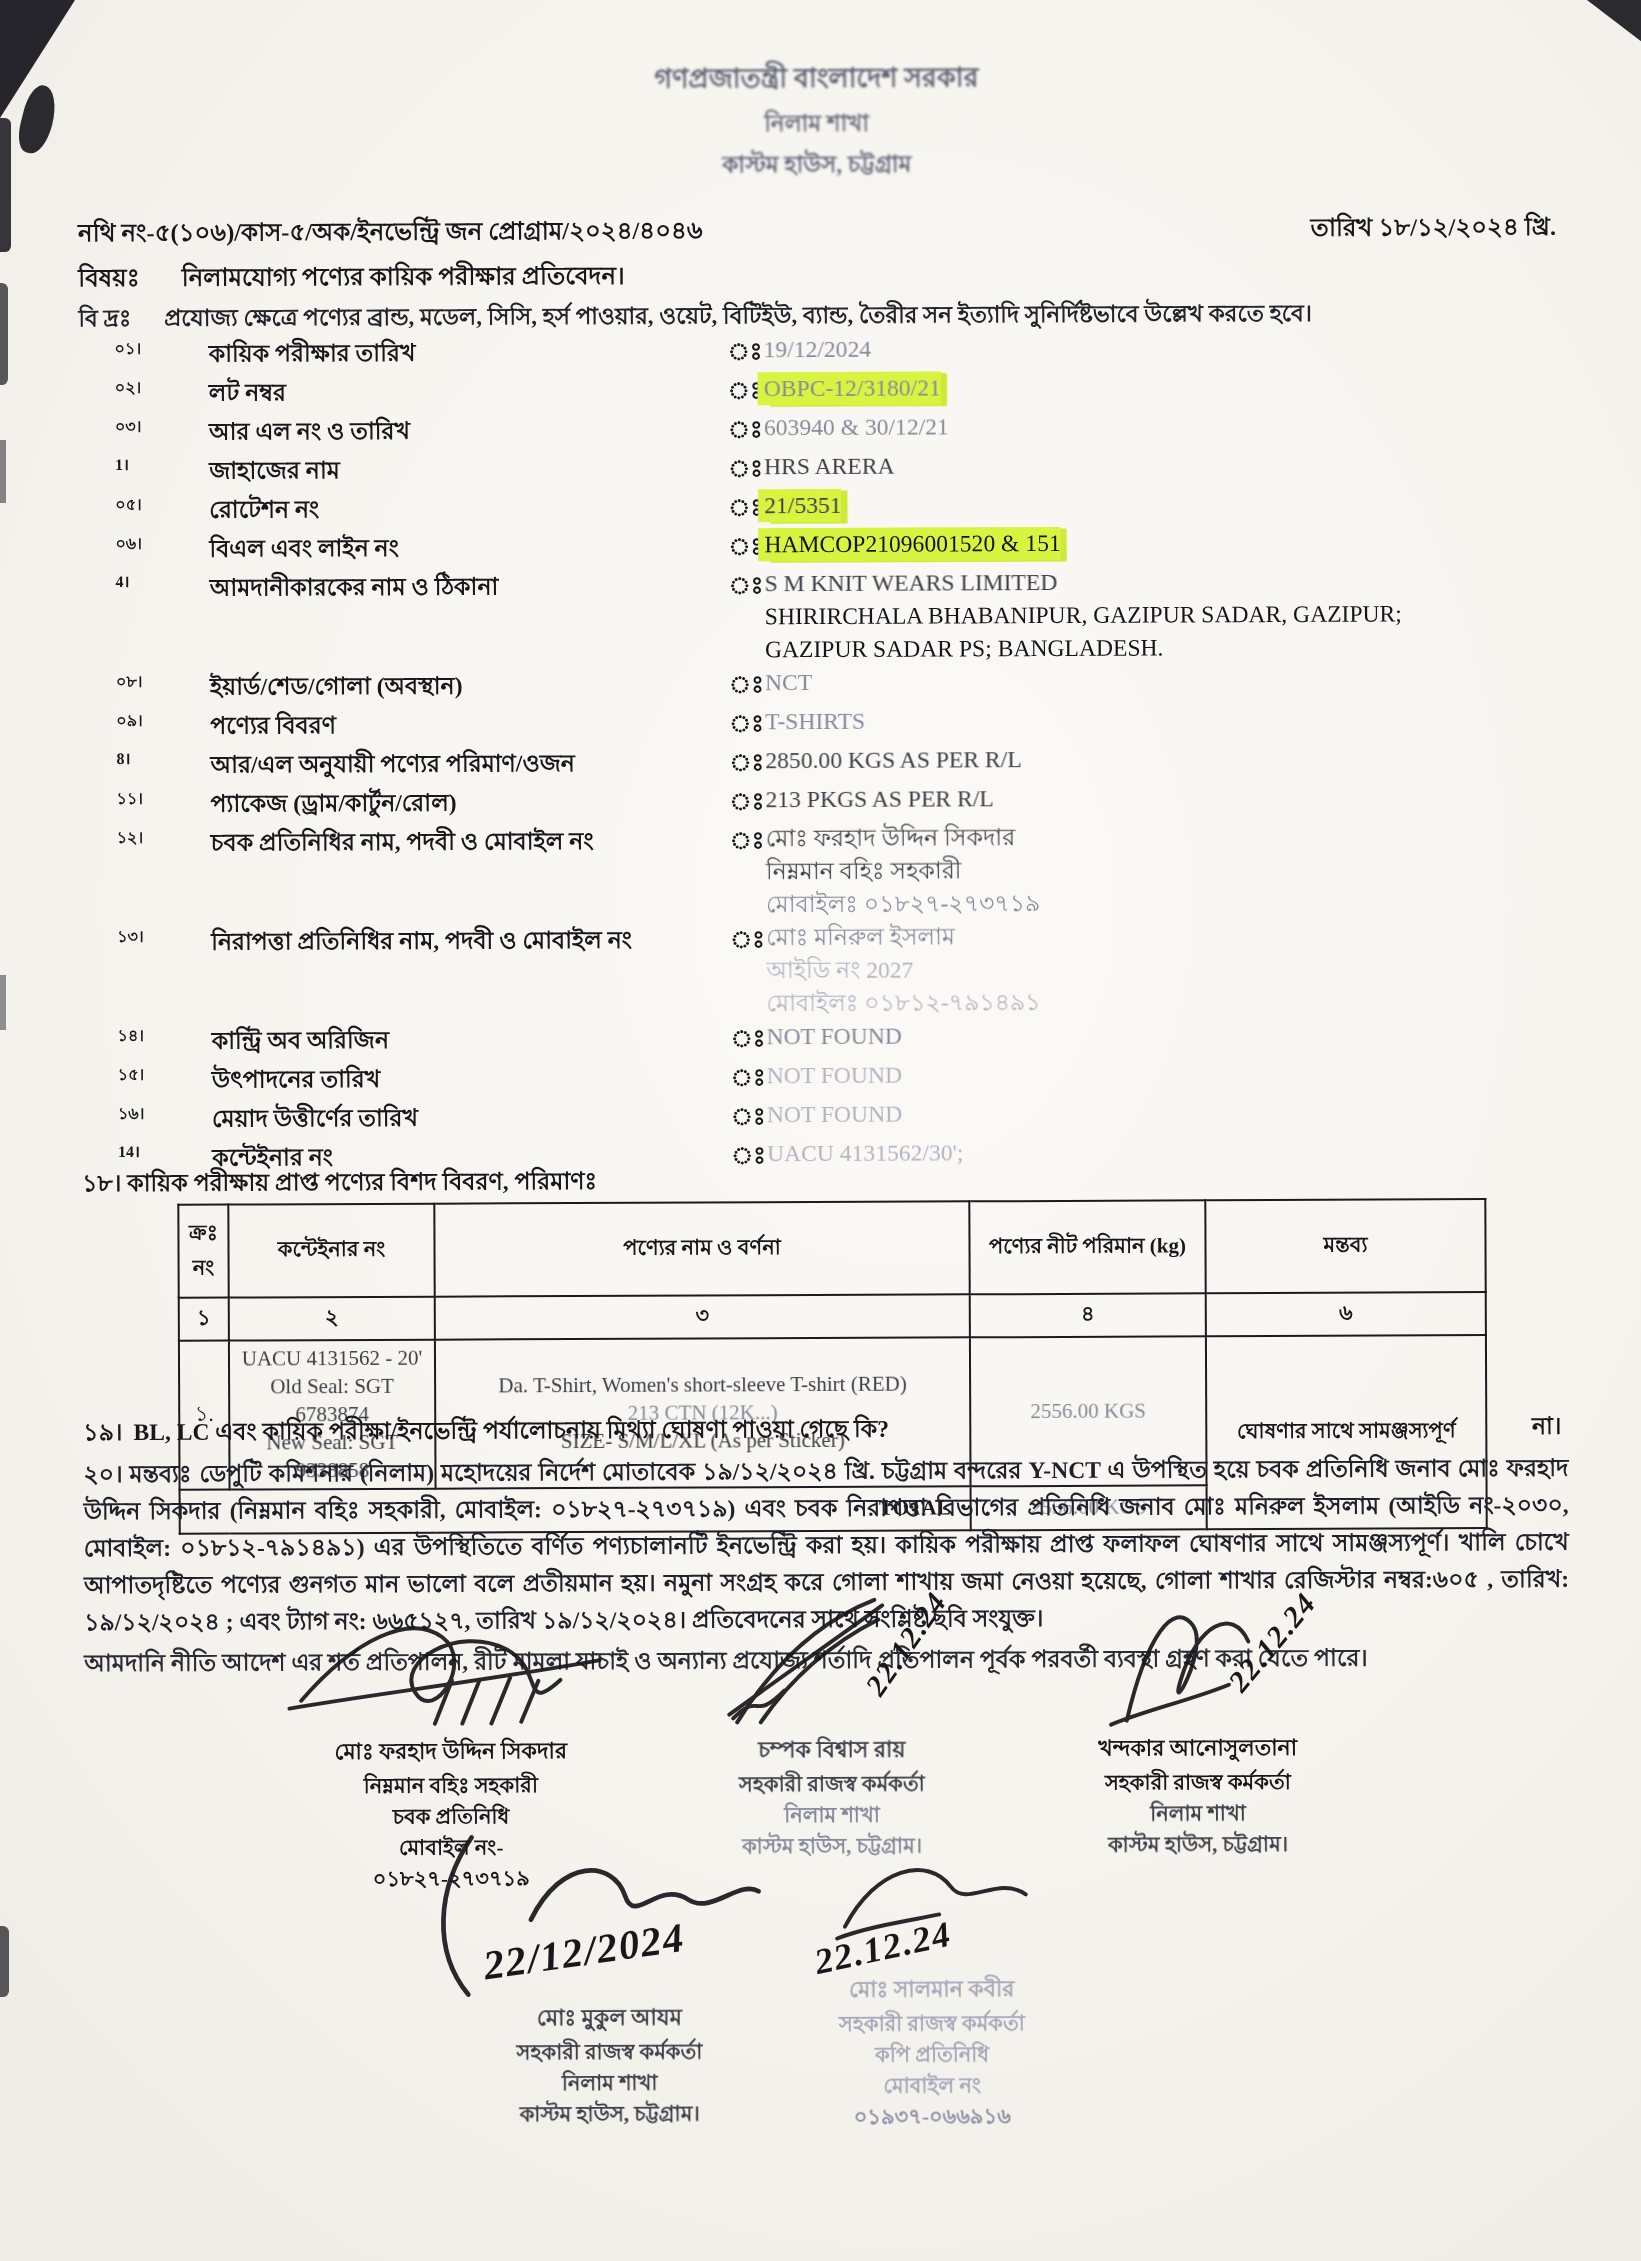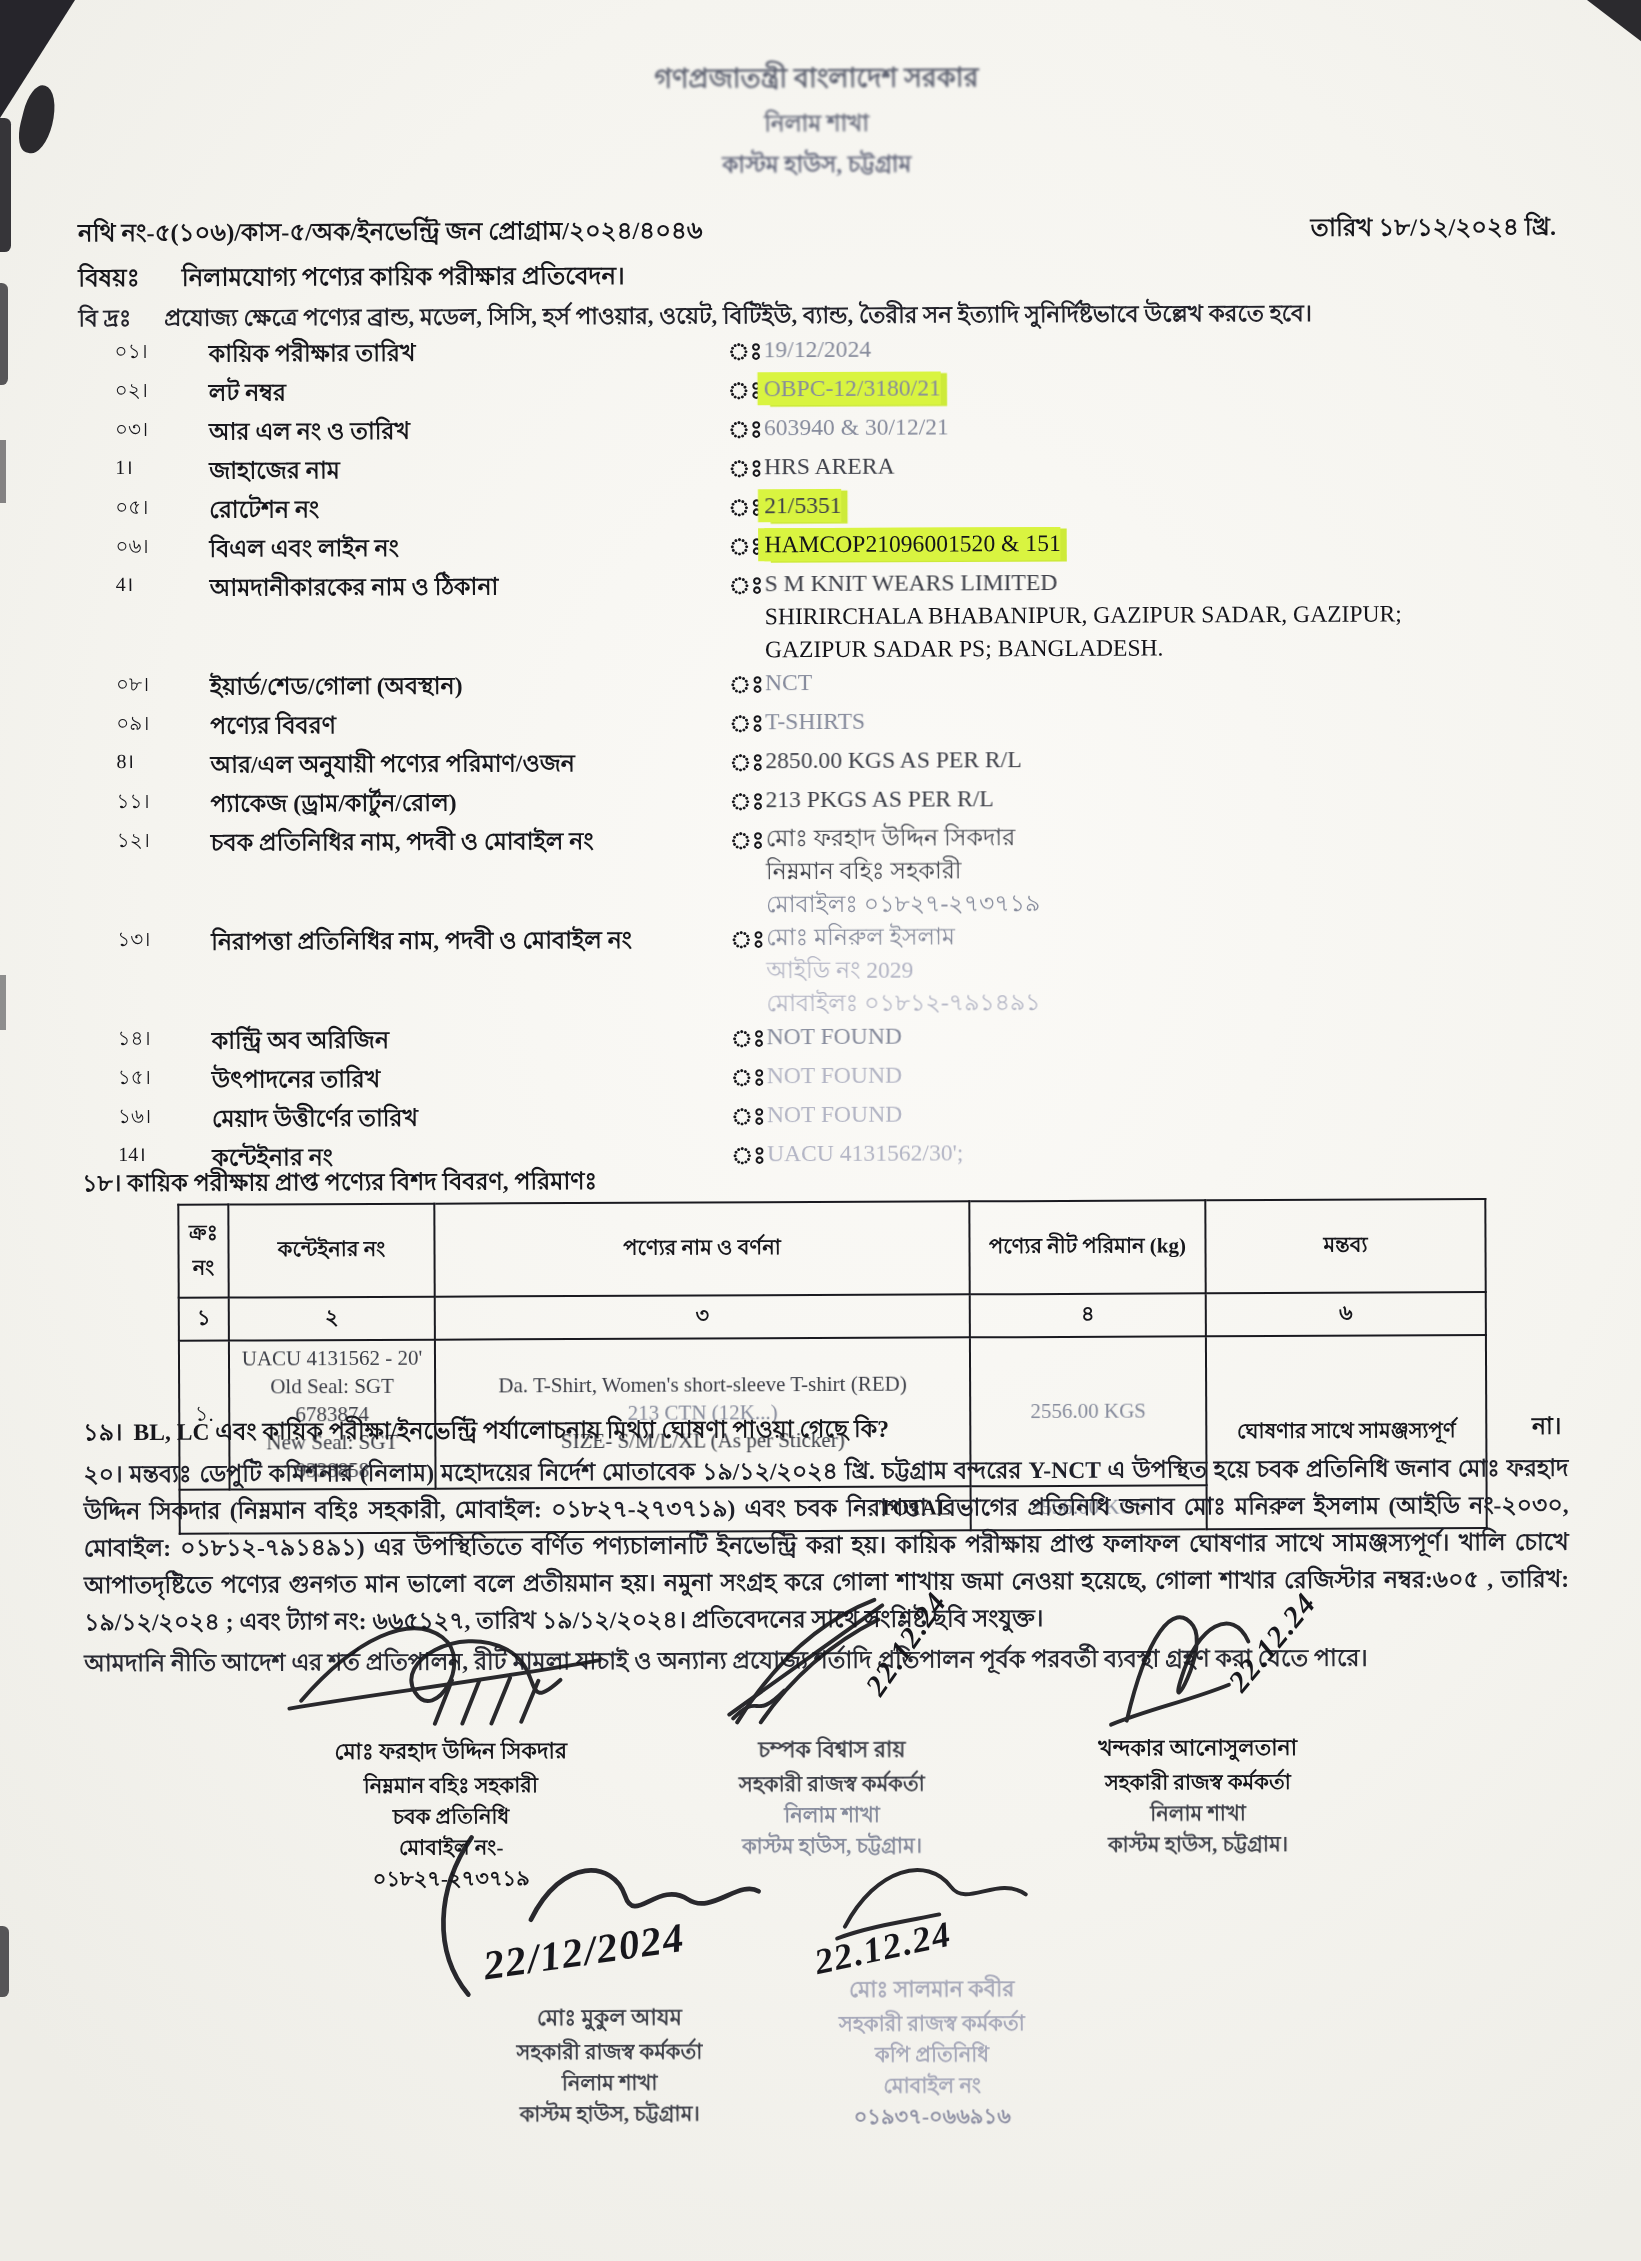--- a/index.html
+++ b/index.html
@@ -29,21 +29,21 @@
   .hdr{position:absolute;left:0;right:0;text-align:center;}
   .hdr1{top:57px;font-size:27px;color:#5d6170;filter:blur(0.9px);font-weight:bold;}
   .hdr2{top:105px;font-size:23px;color:#6a6e7e;filter:blur(0.9px);font-weight:bold;}
   .hdr3{top:146px;font-size:23px;color:#62667a;filter:blur(0.8px);font-weight:bold;}
   .fileline{position:absolute;top:211px;left:82px;right:82px;display:flex;justify-content:space-between;font-size:24.4px;font-weight:bold;}
   .subj{position:absolute;top:256px;left:82px;font-size:24.4px;font-weight:bold;display:flex;gap:42px;}
   .noteline{position:absolute;top:297px;left:82px;right:71px;font-size:23px;font-weight:bold;display:flex;gap:33px;color:#23232b;}
   
   #fields-box{position:absolute;top:333px;left:0;right:55px;}
   .frow{display:grid;grid-template-columns:94px 519px 36px auto;padding-left:118px;min-height:37px;align-items:start;}
-  .fno{font-size:20px;font-weight:normal;}
+  .fno{font-size:16px;font-weight:bold;}
   .flabel{font-size:23.6px;font-weight:bold;}
   .fcolon{font-size:23.6px;font-weight:bold;}
   .fvals{font-size:23.6px;}
   .fvals .v{line-height:33px;width:max-content;max-width:771px;}
   
   .sec18{position:absolute;top:1162px;left:82px;font-size:23.6px;font-weight:bold;}
   table.goods{position:absolute;top:1201px;left:177px;border-collapse:collapse;table-layout:fixed;}
   table.goods td,table.goods th{border:2.4px solid #1a1a20;padding:3.1px 6.3px;font-size:21px;vertical-align:middle;text-align:center;}
   th.h{font-weight:bold;height:85px;}
   .numrow td{height:31px;font-weight:bold;font-size:22px;}
@@ -202,21 +202,21 @@
             <div class="v tone-mid">নিম্নমান বহিঃ সহকারী</div>
             <div class="v tone-faded">মোবাইলঃ ০১৮২৭-২৭৩৭১৯</div>
           </span>
         </div>
         <div class="frow">
           <span class="fno bn">১৩।</span>
           <span class="flabel bn">নিরাপত্তা প্রতিনিধির নাম, পদবী ও মোবাইল নং</span>
           <span class="fcolon bn">ঃ</span>
           <span class="fvals">
             <div class="v tone-faded">মোঃ মনিরুল ইসলাম</div>
-            <div class="v tone-faint">আইডি নং 2029</div>
+            <div class="v tone-faint">আইডি নং 2027</div>
             <div class="v tone-faint">মোবাইলঃ ০১৮১২-৭৯১৪৯১</div>
           </span>
         </div>
         <div class="frow">
           <span class="fno bn">১৪।</span>
           <span class="flabel bn">কান্ট্রি অব অরিজিন</span>
           <span class="fcolon bn">ঃ</span>
           <span class="fvals">
             <div class="v tone-faded">NOT FOUND</div>
           </span>

